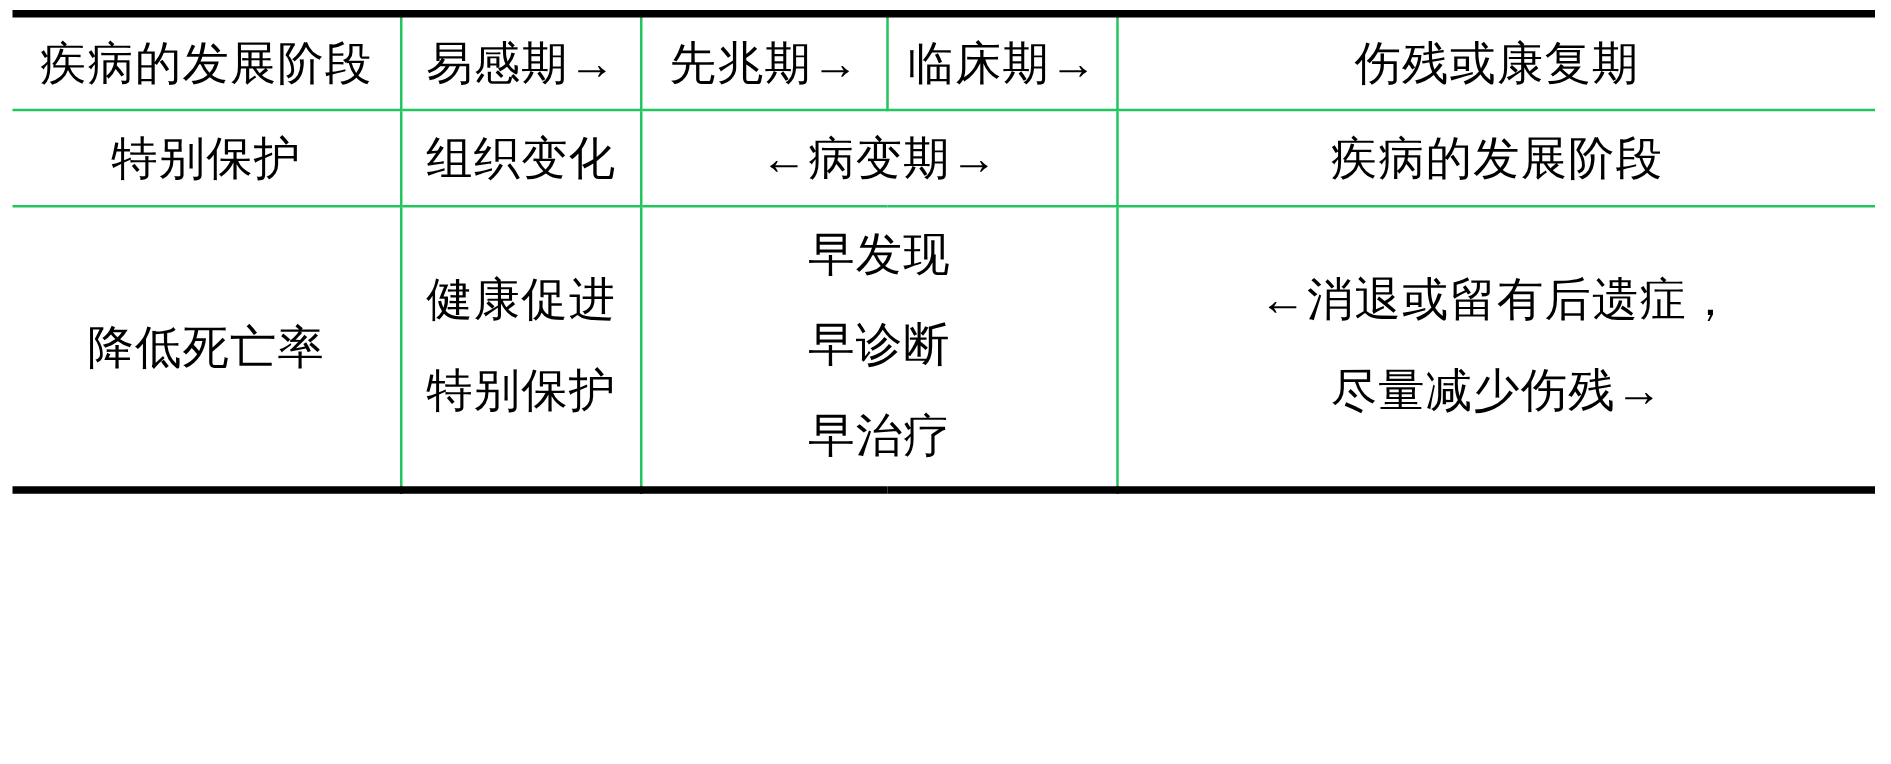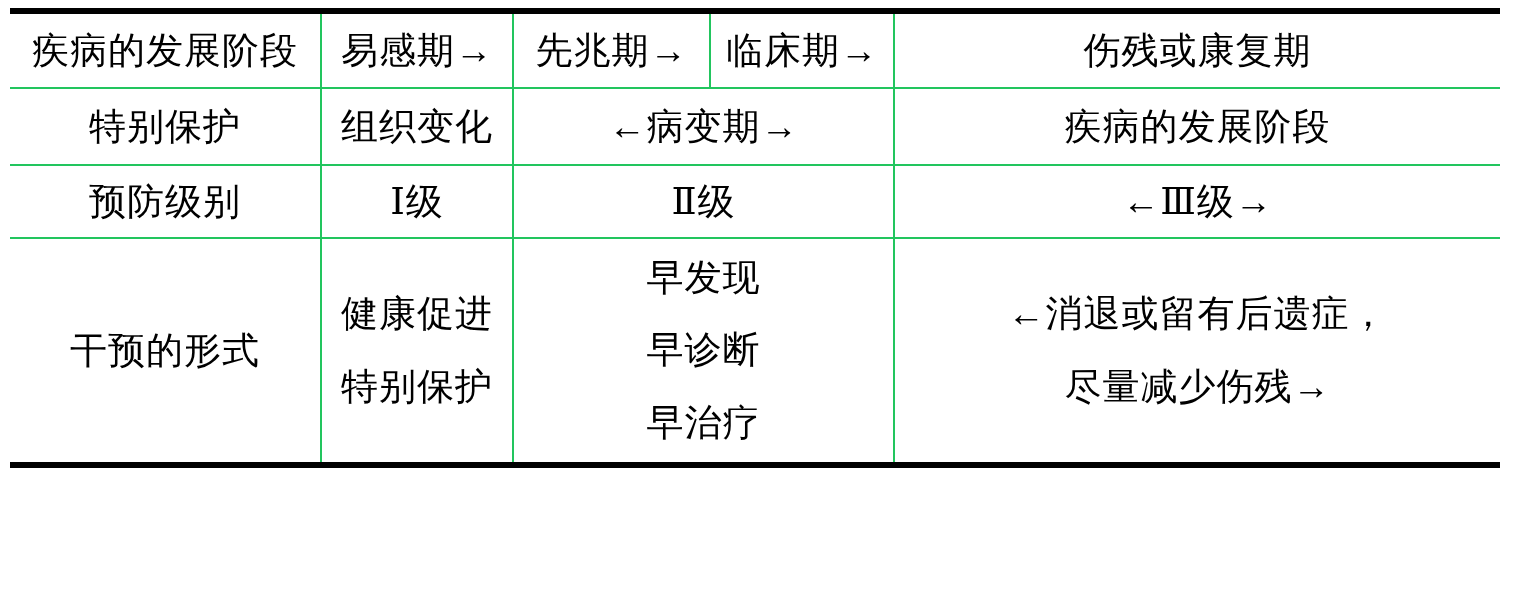--- a/index.html
+++ b/index.html
@@ -65,28 +65,22 @@
         <td>先兆期→</td>
         <td>临床期→</td>
         <td>伤残或康复期</td>
       </tr>
       <tr class="r-normal">
         <td>特别保护</td>
         <td>组织变化</td>
         <td colspan="2">←病变期→</td>
         <td>疾病的发展阶段</td>
       </tr>
-      <tr class="r-level">
-        <td>预防级别</td>
-        <td>Ⅰ级</td>
-        <td colspan="2">Ⅱ级</td>
-        <td>←Ⅲ级→</td>
-      </tr>
       <tr class="r-tall">
-        <td>干预的形式</td>
+        <td>降低死亡率</td>
         <td class="lh-wide">健康促进
 特别保护</td>
         <td colspan="2" class="lh-wide">早发现
 早诊断
 早治疗</td>
         <td class="lh-wide">←消退或留有后遗症，
 尽量减少伤残→</td>
       </tr>
     </tbody>
   </table>

